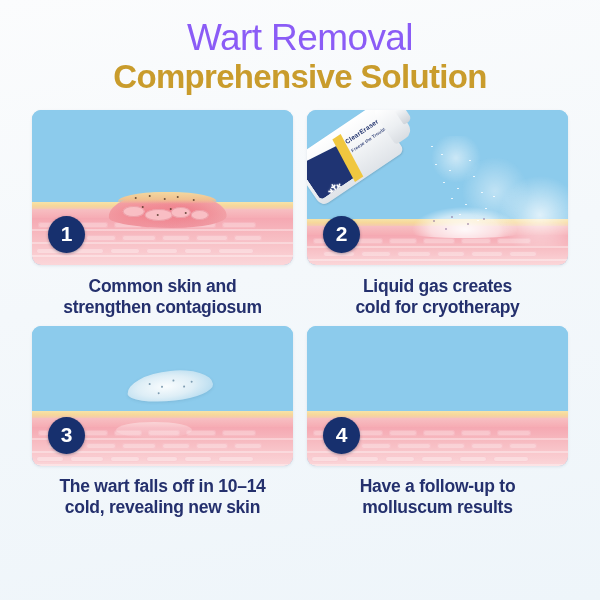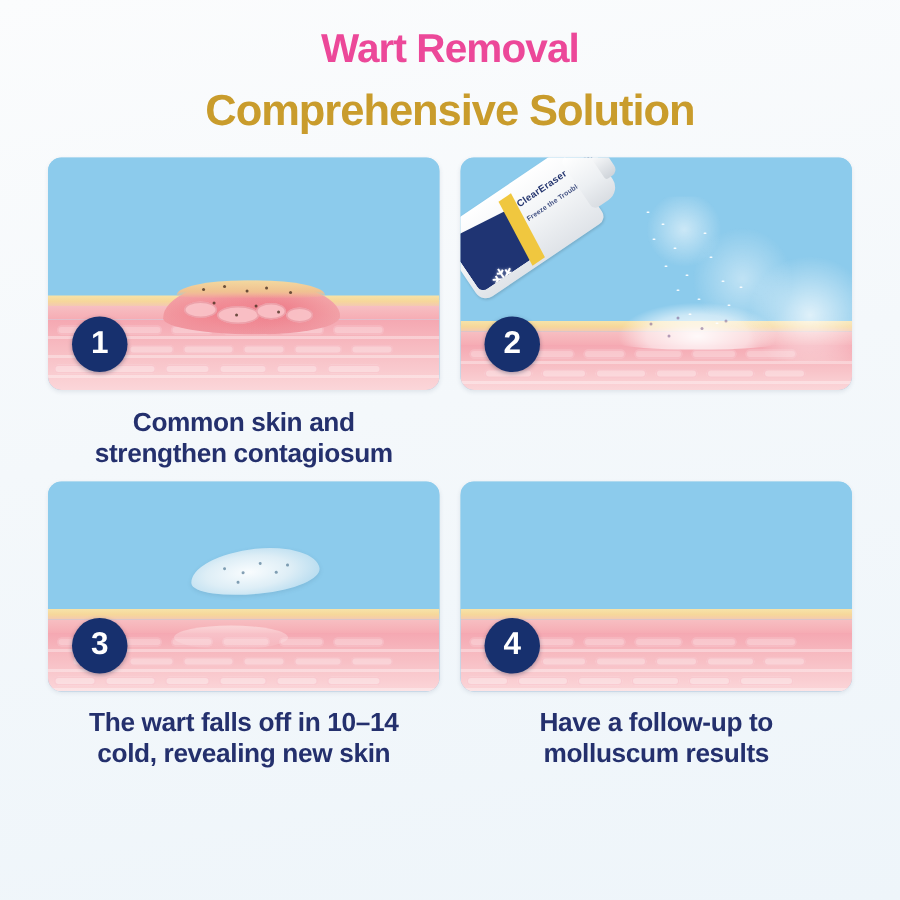--- a/index.html
+++ b/index.html
@@ -14,33 +14,33 @@
     font-family: "Liberation Sans", sans-serif;
     -webkit-font-smoothing: antialiased;
   }
 
   
   .header {
     padding-top: 18px;
     text-align: center;
   }
   .title-main {
-    font-size: 27px;
-    font-weight: bold;
+    font-size: 37px;
+    font-weight: normal;
     letter-spacing: -0.6px;
-    color: #ec4899;
+    color: #8b5cf6;
     line-height: 1.06;
   }
   .title-sub {
-    font-size: 29px;
+    font-size: 33px;
     font-weight: bold;
     letter-spacing: -0.7px;
     color: #c99c2c;
     line-height: 1.1;
-    margin-top: 12px;
+    margin-top: 2px;
   }
 
   
   .grid {
     margin-top: 14px;
     display: grid;
     grid-template-columns: 1fr 1fr;
     column-gap: 14px;
     row-gap: 8px;
     padding: 0 32px;
@@ -440,20 +440,22 @@
         <div class="bottle-stripe-gold"></div>
         <div class="bottle-text-a">ClearEraser Bump</div>
         <div class="bottle-text-b">Freeze the Trouble Away</div>
         <div class="bottle-neck"></div>
         <div class="bottle-nozzle"></div>
       </div>
 
       <div class="badge">2</div>
     </div>
     <div class="caption">
+      <div>Liquid gas creates</div>
+      <div>cold for cryotherapy</div>
     </div>
   </div>
 
   <div class="cell row2">
     <div class="panel short">
       <div class="sky" style="height:88px;"></div>
       <div class="epidermis" style="top:85px;"></div>
       <div class="epi-pink" style="top:92px;"></div>
       <div class="dermis" style="top:101px;">
         <div class="bricks">

